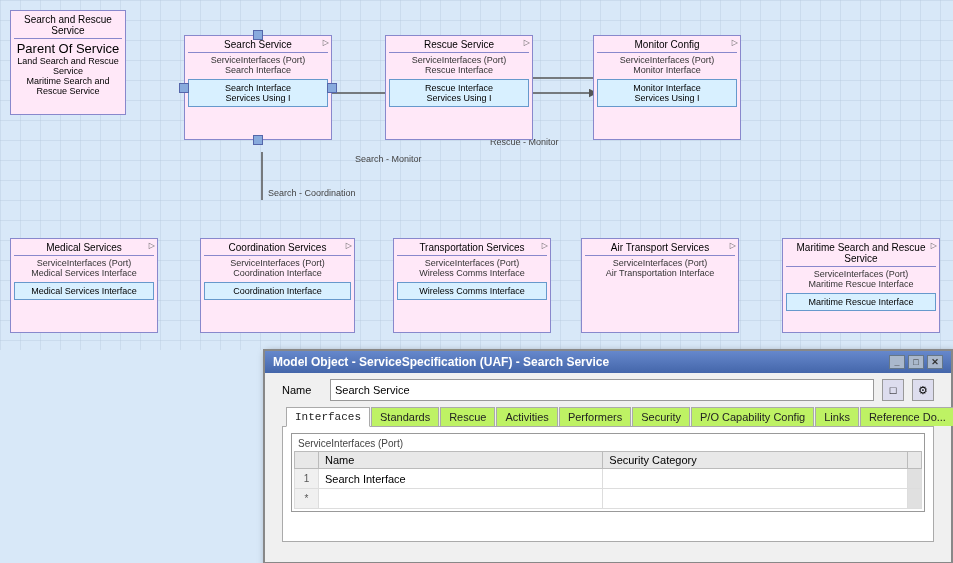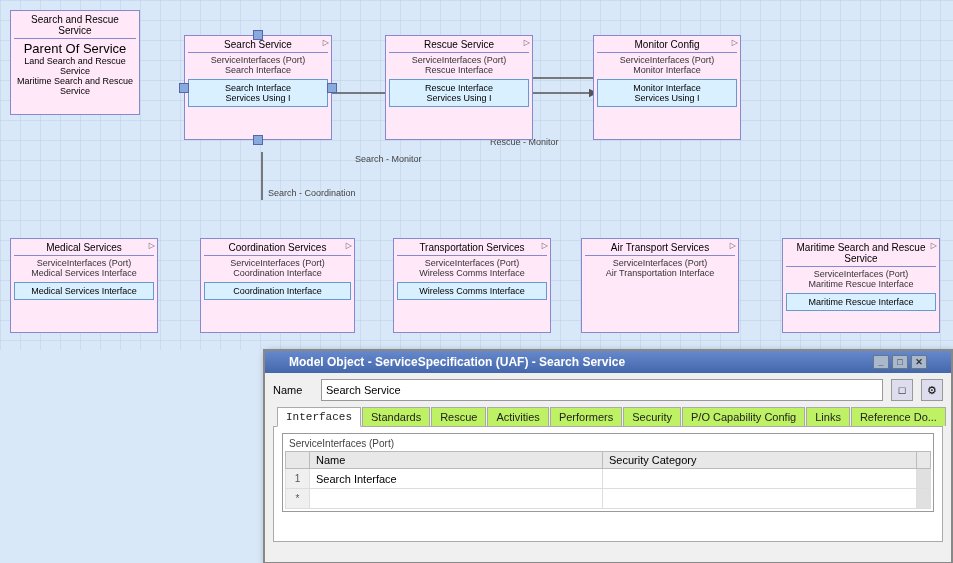--- a/index.html
+++ b/index.html
@@ -86,42 +86,42 @@
       width: 690px;
       height: 215px;
       background: #f0f0f0;
       border: 2px solid #888;
       box-shadow: 3px 3px 8px rgba(0,0,0,0.4);
       z-index: 10;
     }
     .modal-titlebar {
       background: linear-gradient(to bottom, #6688cc, #4466aa);
       color: white;
-      padding: 4px 24px;
+      padding: 4px 8px;
       font-size: 12px;
       font-weight: bold;
       display: flex;
       align-items: center;
       justify-content: space-between;
     }
     .modal-titlebar-buttons {
       display: flex;
       gap: 3px;
     }
     .modal-titlebar-btn {
       width: 16px; height: 14px;
       background: #aab8cc;
       border: 1px solid #667788;
       font-size: 9px;
       display: flex; align-items: center; justify-content: center;
       cursor: pointer;
       color: #333;
     }
     .modal-body {
-      padding: 6px 8px;
+      padding: 6px 17px;
     }
     .name-row {
       display: flex;
       align-items: center;
       margin-bottom: 6px;
       gap: 8px;
     }
     .name-label {
       font-size: 11px;
       color: #000;
@@ -244,21 +244,21 @@
     <defs>
       <marker id="arr" markerWidth="6" markerHeight="6" refX="3" refY="3" orient="auto">
         <path d="M0,0 L6,3 L0,6 Z" fill="#555"></path>
       </marker>
       <marker id="arr2" markerWidth="6" markerHeight="6" refX="3" refY="3" orient="auto">
         <path d="M0,0 L6,3 L0,6 Z" fill="#555"></path>
       </marker>
     </defs>
   </svg>
 
-  <div class="uml-box" style="left:10px; top:10px; width:130px; min-height:105px;">
+  <div class="uml-box" style="left:10px; top:10px; width:116px; min-height:105px;">
     <div class="box-title">Search and Rescue Service</div>
     <div style="font-size:13px; text-align:center;">Parent Of Service</div>
     <div style="font-size:9px; text-align:center;">Land Search and Rescue Service</div>
     <div style="font-size:9px; text-align:center;">Maritime Search and Rescue Service</div>
   </div>
 
   <div class="uml-box" style="left:184px; top:35px; width:148px; min-height:105px;">
     <span class="box-corner">▷</span>
     <div class="box-title">Search Service</div>
     <div class="box-subtitle">ServiceInterfaces (Port)</div>

